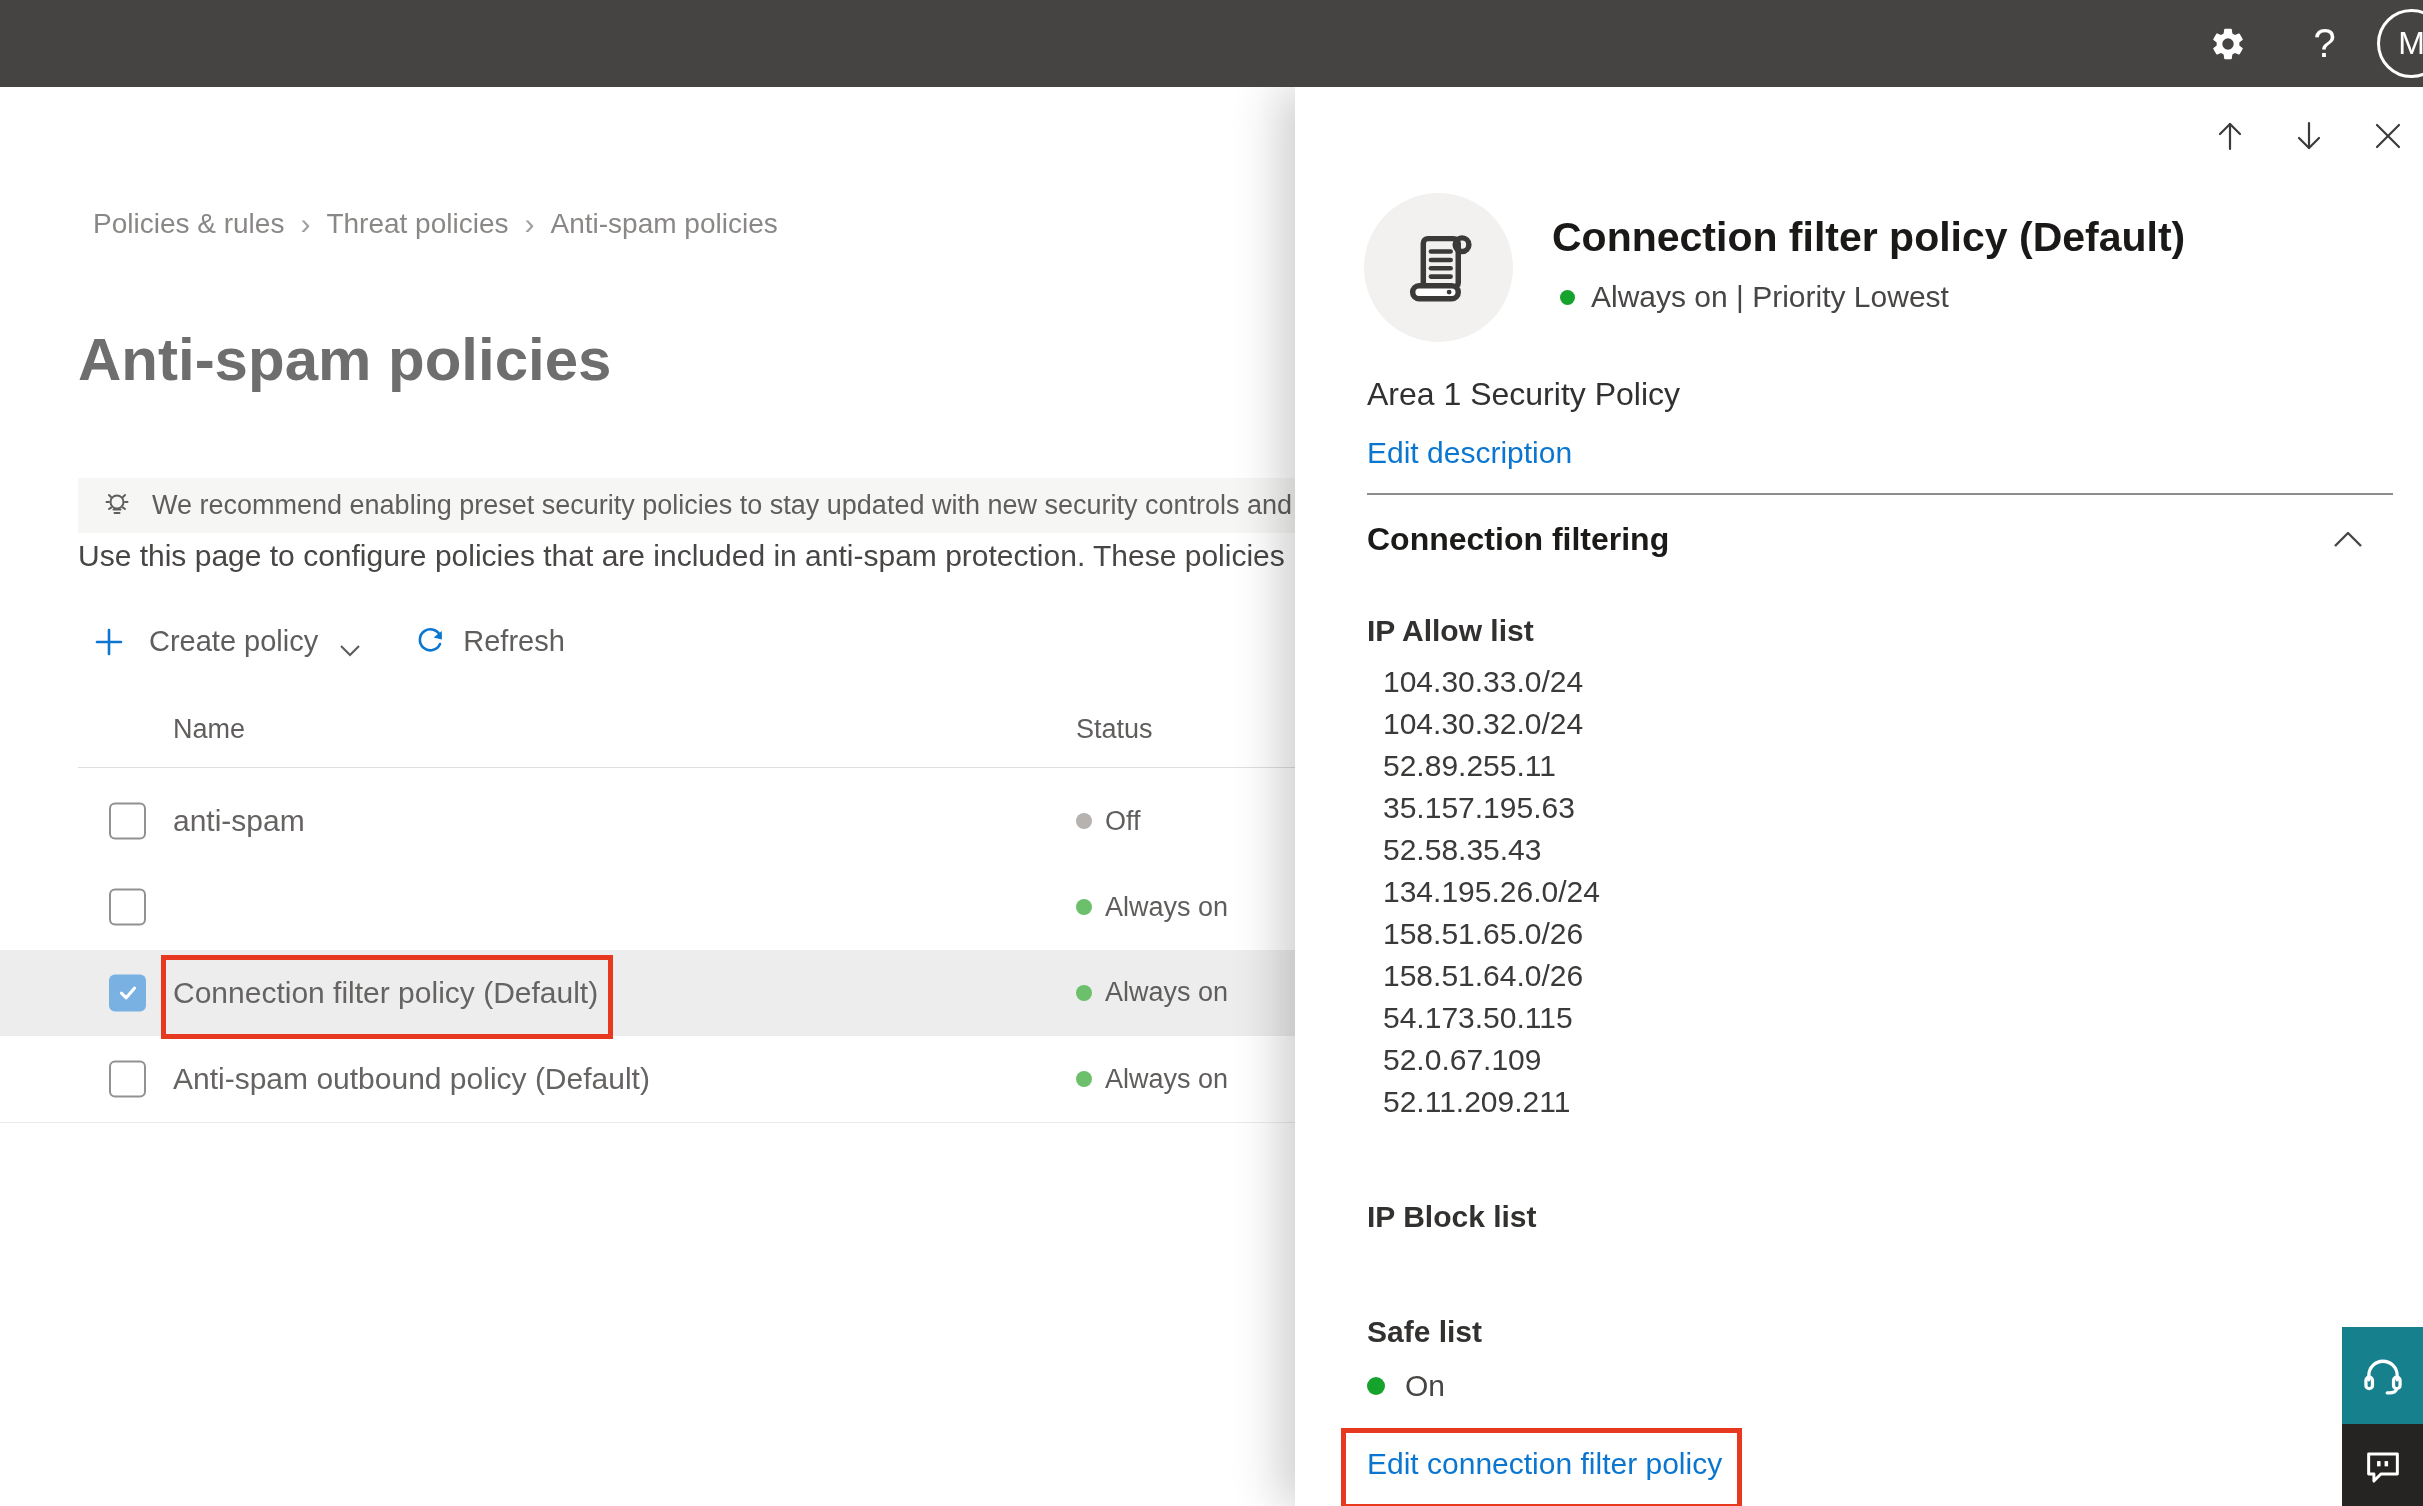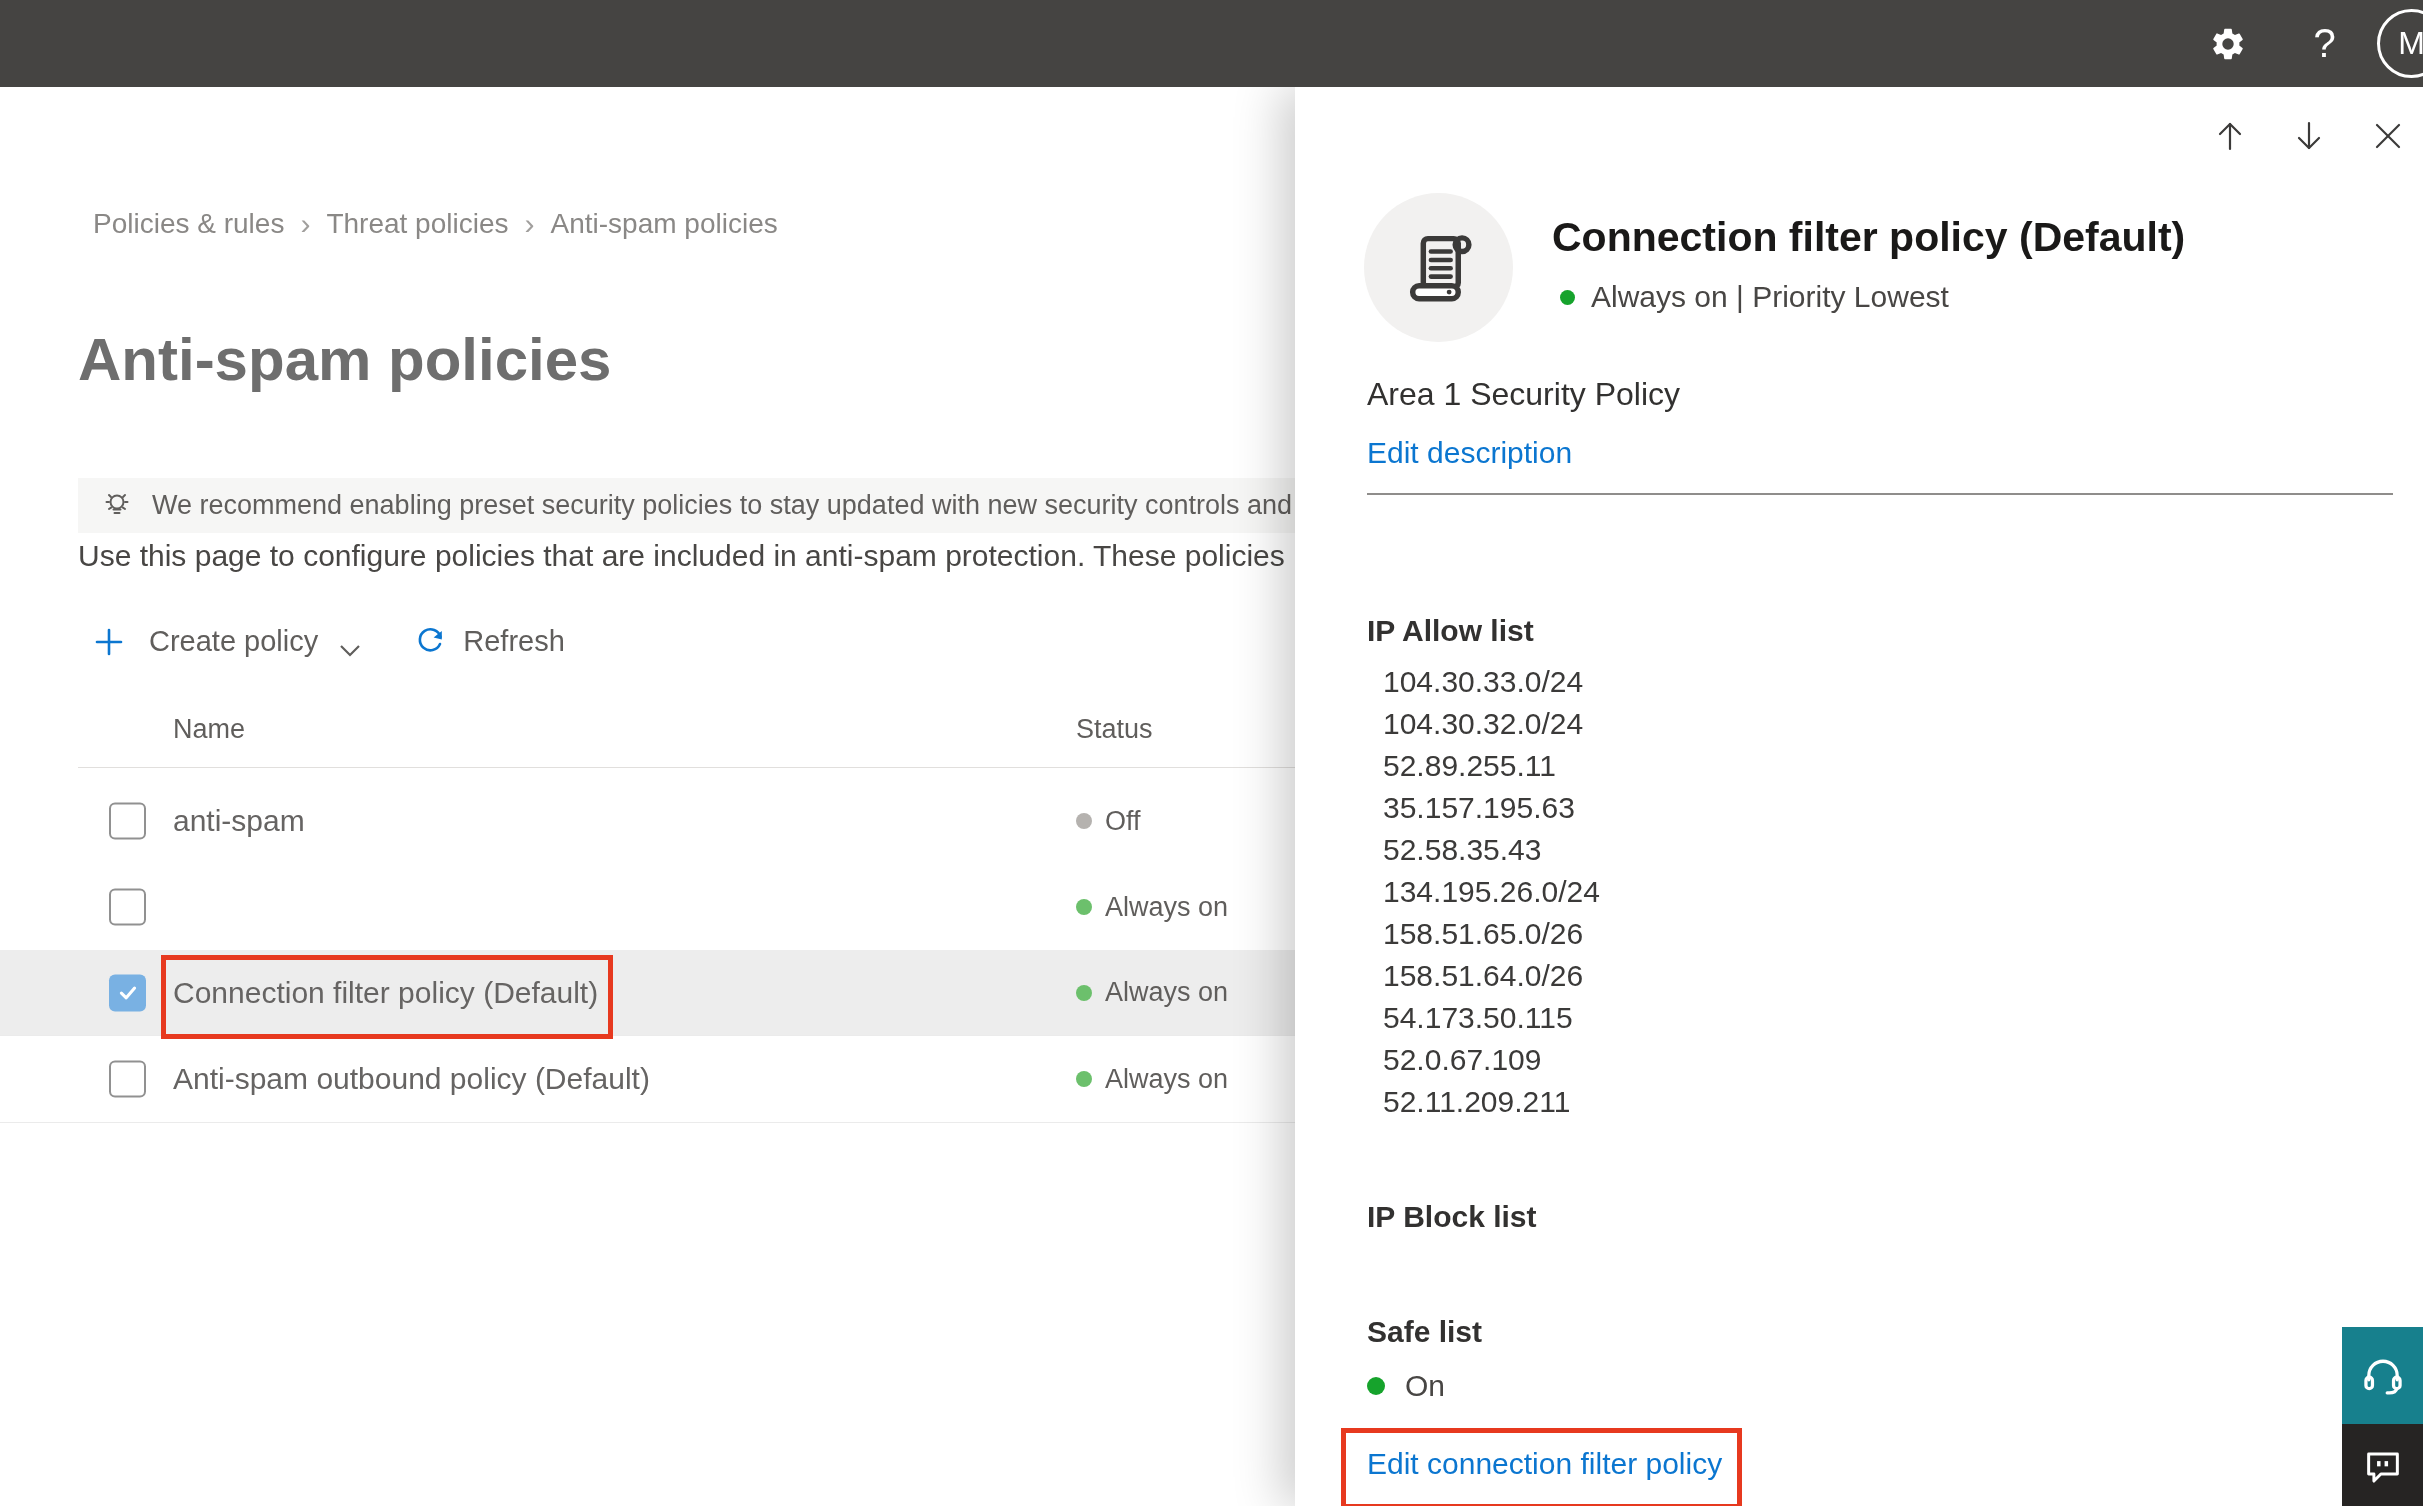--- a/index.html
+++ b/index.html
@@ -261,20 +261,28 @@
   <div id="fly-title">Connection filter policy (Default)</div>
   <div id="fly-status">
     <span class="dot bright"></span>
     <span class="stxt">Always on | Priority Lowest</span>
   </div>
 
   <div id="fly-desc">Area 1 Security Policy</div>
   <div id="edit-desc">Edit description</div>
   <div id="fly-divider"></div>
 
+  <div id="section-head">
+    <span class="sec-title">Connection filtering</span>
+    <span class="chev-up">
+      <svg width="34" height="22" viewBox="0 0 34 22" fill="none" stroke="#484644" stroke-width="2.4" stroke-linejoin="round">
+          <polyline points="4,17 17,4 30,17"></polyline>
+        </svg>
+    </span>
+  </div>
 
   <div id="ip-allow-title" class="sub-head">IP Allow list</div>
   <div id="ip-list">
     <div class="ip">104.30.33.0/24</div>
     <div class="ip">104.30.32.0/24</div>
     <div class="ip">52.89.255.11</div>
     <div class="ip">35.157.195.63</div>
     <div class="ip">52.58.35.43</div>
     <div class="ip">134.195.26.0/24</div>
     <div class="ip">158.51.65.0/26</div>

